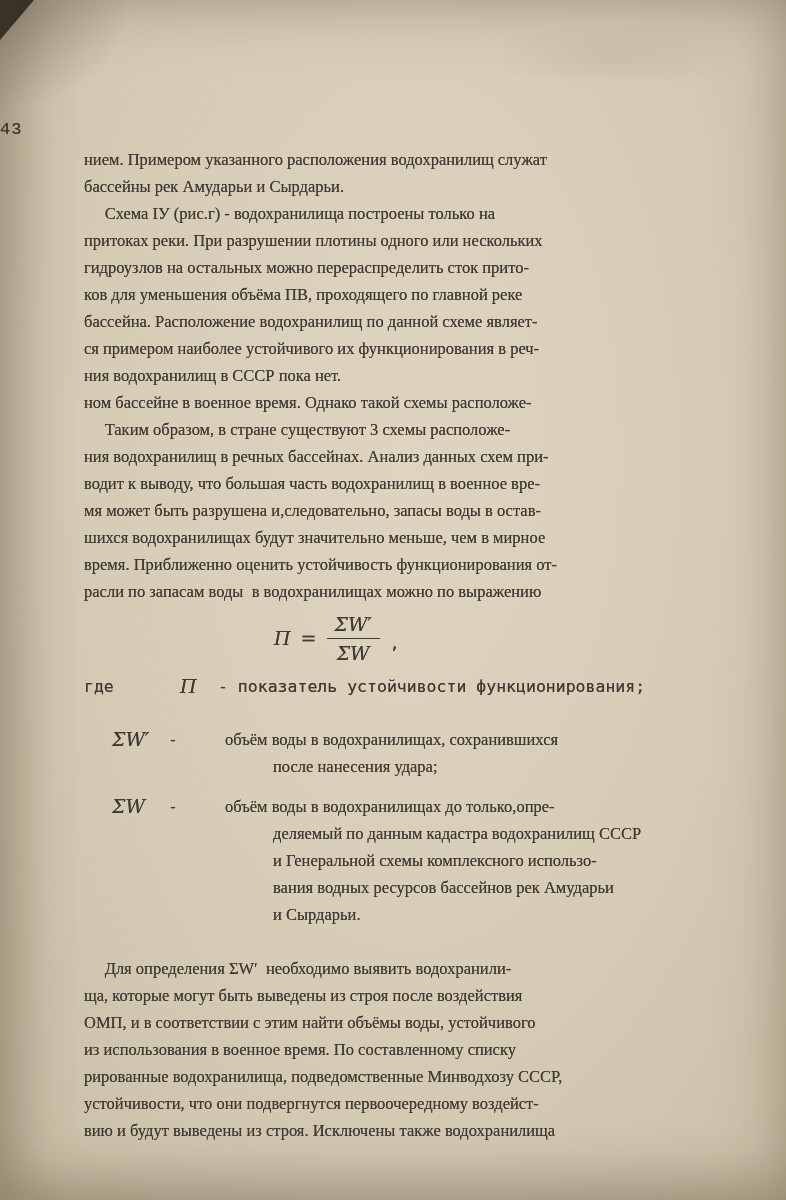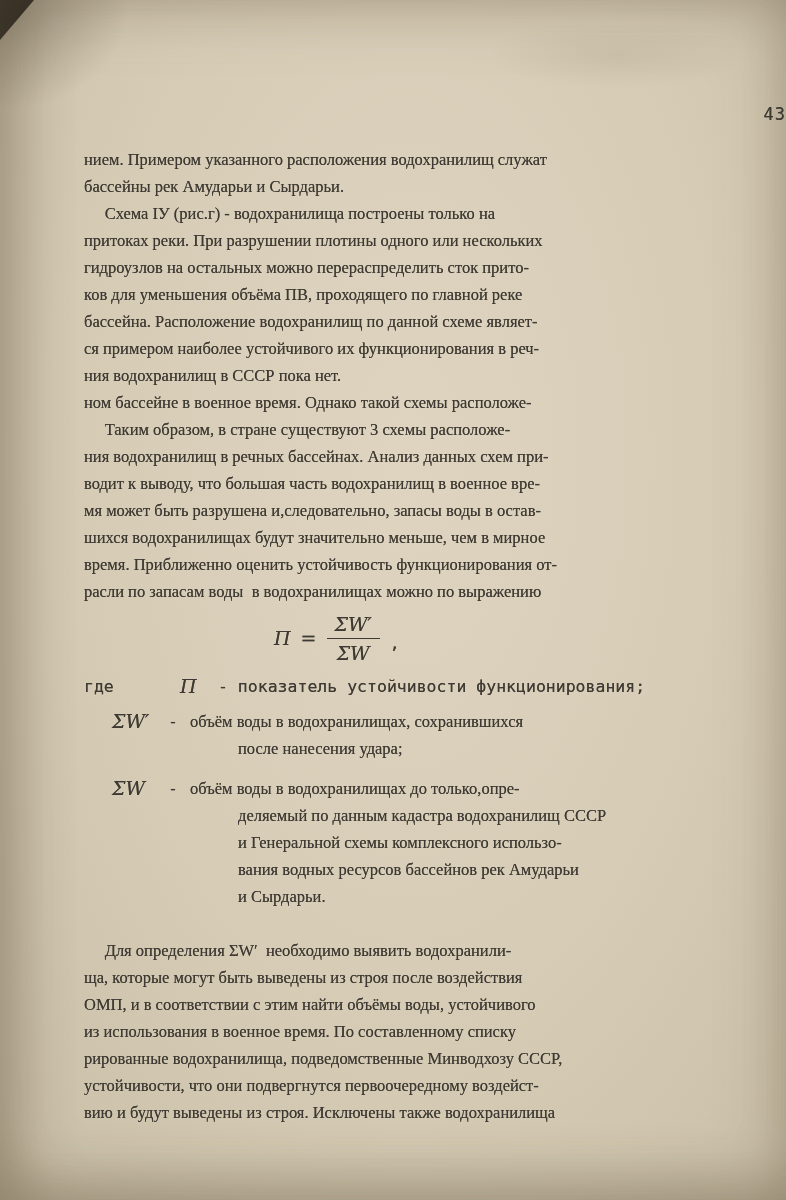--- a/index.html
+++ b/index.html
@@ -48,28 +48,29 @@
   }
   .stain-a {
     position: absolute;
     top: 20px; right: 40px;
     width: 260px; height: 70px;
     background: radial-gradient(ellipse at 50% 50%, rgba(120,108,82,0.12), rgba(120,108,82,0) 70%);
     pointer-events: none;
   }
   .page-number {
     position: absolute;
-    top: 104px;
+    top: 120px;
     left: 0;
     width: 786px;
-    text-align: right;
+    text-align: left;
     font-size: 17px;
     color: var(--ink);
     letter-spacing: 1px;
     text-shadow: 0 0 0.6px rgba(55,50,42,0.8);
+    font-family: Liberation Mono, monospace;
   }
   .text-block {
     position: absolute;
     left: 84px;
     top: 146px;
     width: 640px;
     color: var(--ink);
     font-size: 16.5px;
     text-shadow: 0 0 0.6px rgba(55,50,42,0.75);
   }
@@ -107,41 +108,42 @@
     line-height: 24px;
   }
   .f-comma {
     align-self: center;
     margin-top: 10px;
   }
   .where-row {
     display: flex;
     height: 27px;
     line-height: 27px;
-    margin-bottom: 8px;
+    margin-bottom: 26px;
   }
   .w-label { width: 96px; }
   .w-symbol { width: 38px; }
   .def {
     display: flex;
     margin-left: 28px;
     margin-bottom: 13px;
   }
   .def-symbol {
     width: 56px;
     line-height: 27px;
     flex: none;
   }
   .def-sep {
     width: 22px;
     line-height: 27px;
     flex: none;
   }
   .def-lines {
     display: block;
+    margin-left: 35px;
   }
   .def-lines .cont { padding-left: 48px; }
   .body2-gap { height: 14px; }
 </style>
 </head>
 <body>
 
 <div class="page">
   <div class="corner-smudge"></div>
   <div class="corner-tl"></div>

